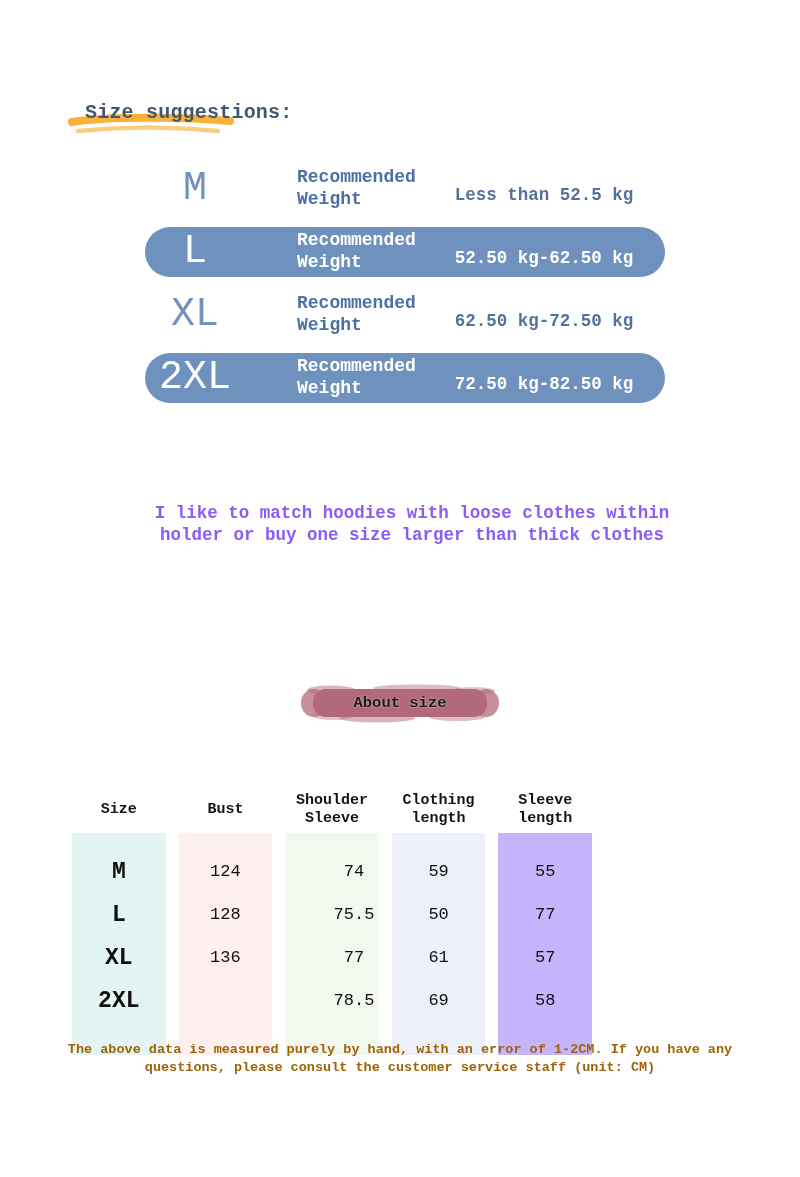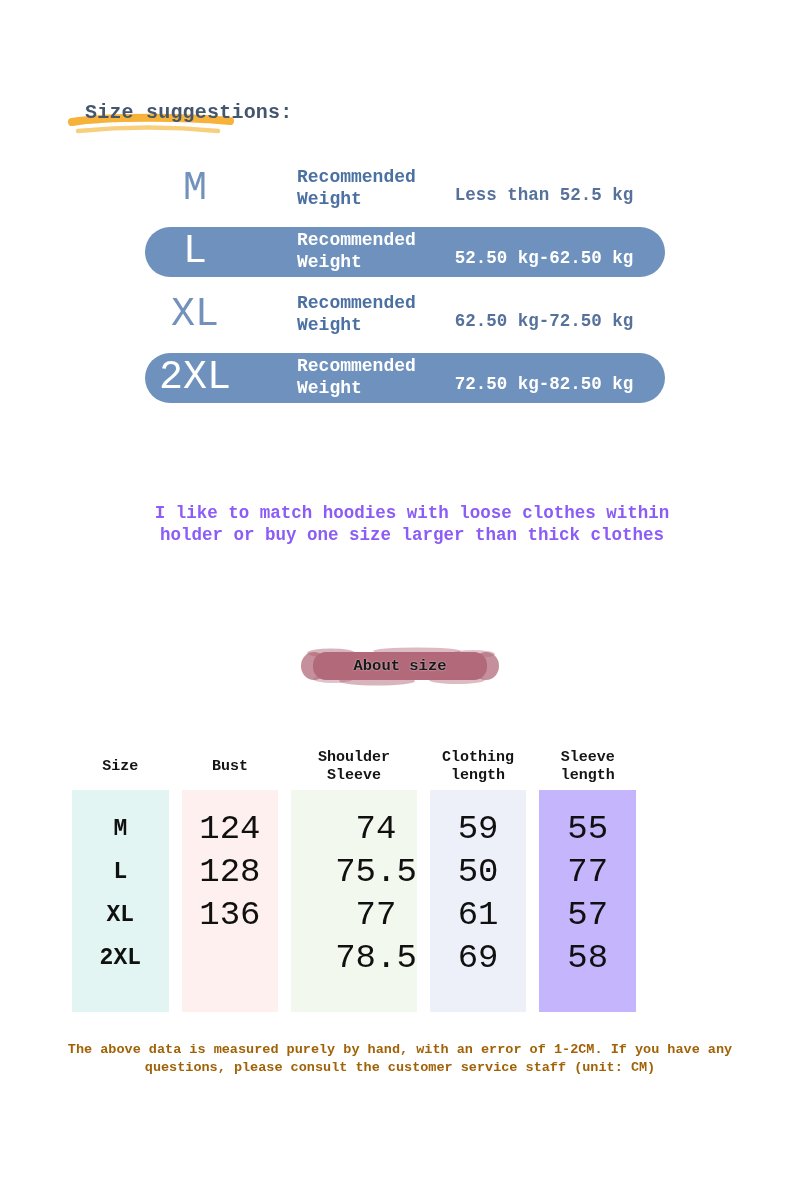--- a/index.html
+++ b/index.html
@@ -20,36 +20,36 @@
   .w-label { font-size:18px; font-weight:700; color:#4b70a2; line-height:1.2; padding-left:52px; }
   .w-value { font-size:17.5px; font-weight:700; color:#56719a; text-align:center; padding-right:22px;margin-top:12px; }
   .w-row.pill .w-size, .w-row.pill .w-label, .w-row.pill .w-value { color:#ffffff; }
 
   
   .note { position:absolute; left:50%; top:503px; transform:translateX(-50%);
           width:560px; text-align:center; font-size:17.5px; font-weight:700;
           color:#8b5cf6; line-height:1.24;margin-left:12px; }
 
   
-  .about-wrap { position:absolute; left:50%; top:641px; transform:translateX(-50%);
+  .about-wrap { position:absolute; left:50%; top:678px; transform:translateX(-50%);
                 width:206px; height:50px; }
   .brush { position:absolute; left:0; top:0; width:100%; height:100%; }
   .about-label { position:absolute; left:0; right:0; top:50%; transform:translateY(-52%);
                  text-align:center; font-size:15.5px; font-weight:700; color:#17181a;
                  text-shadow:0 0 2px rgba(255,255,255,.7); }
 
   
-  .size-table { position:absolute; left:72px; top:743px; width:564px;
+  .size-table { position:absolute; left:72px; top:786px; width:520px;
                 display:grid; grid-template-columns:repeat(5,1fr); column-gap:13px; }
   .col-header { height:47px; display:flex; align-items:center; justify-content:center;
                 text-align:center; font-size:15px; font-weight:700; color:#141414; line-height:1.18; }
   .col-header span { display:block; max-width:84px; }
   .col-body { height:222px; padding-top:17px; }
   .cell { height:43px; display:flex; align-items:center; justify-content:center;
-          font-size:34px; font-weight:400; color:#101010; }
+          font-size:17px; font-weight:400; color:#101010; }
   .col-size .cell { font-size:23px; font-weight:600; }
 
   
   .disclaimer { position:absolute; left:50%; top:1041px; transform:translateX(-50%);
                 width:710px; text-align:center; font-size:13.5px; font-weight:700;
                 color:#a16207; line-height:1.35; }
 </style>
 </head>
 <body>
 

